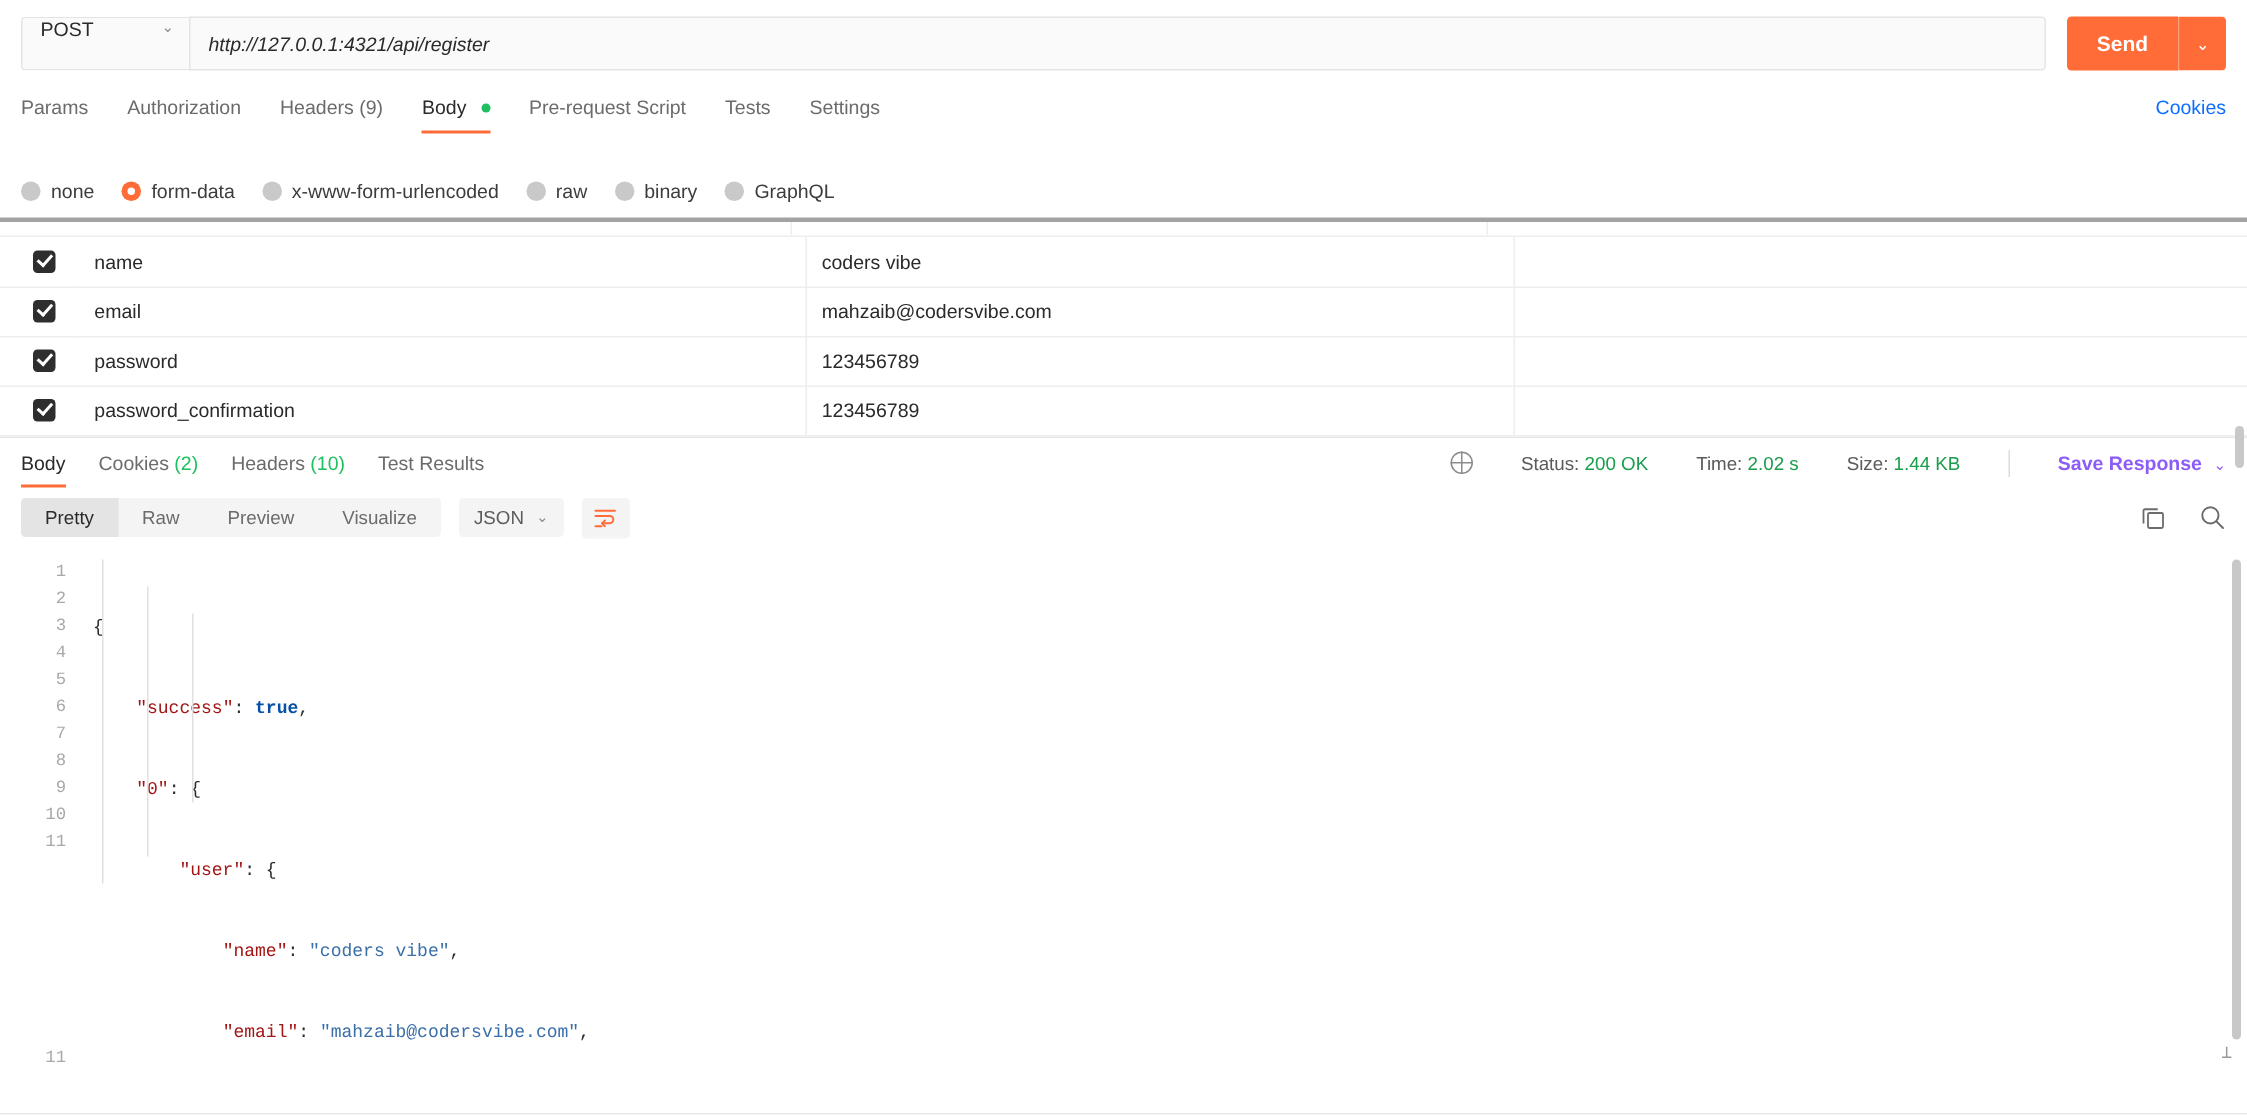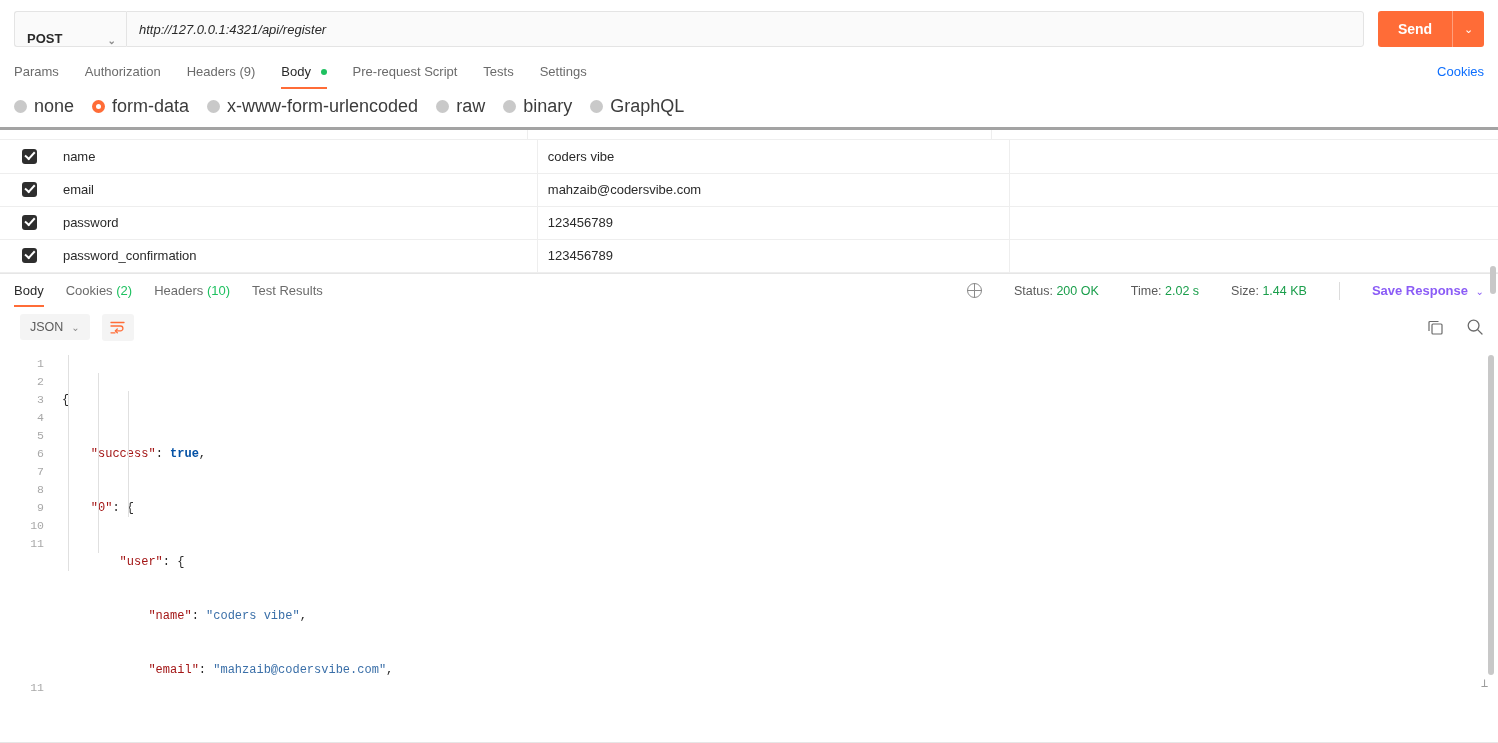--- a/index.html
+++ b/index.html
@@ -14,30 +14,29 @@
   body { position: relative; }
 
   
   .urlbar {
     display: flex; align-items: center;
     padding: 10px 14px 8px 14px;
     gap: 0;
     height: 56px;
   }
   .method-box {
-    display: flex; align-items: flex-end; justify-content: space-between;
+    display: flex; align-items: flex-start; justify-content: space-between;
     width: 112px; height: 36px;
     border: 1px solid #e4e4e4;
     border-right: none;
     border-radius: 3px 0 0 3px;
     background: #fafafa;
     padding: 0 10px 0 12px;
     font-size: 13px; color: #2a2a2a;
     cursor: pointer;
-    font-weight: bold;
   }
   .method-box .caret { color: #8a8a8a; font-size: 10px; }
   .url-input {
     flex: 1; height: 36px;
     border: 1px solid #e4e4e4;
     border-radius: 0 3px 3px 0;
     background: #fafafa;
     padding: 0 12px;
     font-size: 13px; color: #2a2a2a;
     font-family: "Liberation Sans", sans-serif;
@@ -93,22 +92,23 @@
   }
 
   
   .body-types {
     display: flex; align-items: center;
     padding: 6px 14px 10px 14px;
     gap: 18px;
   }
   .radio-item {
     display: flex; align-items: center; gap: 7px;
-    font-size: 18px; color: #3c3c3c;
+    font-size: 13px; color: #3c3c3c;
     cursor: pointer;
+    margin-top: 24px;
   }
   .radio-circle {
     width: 13px; height: 13px; border-radius: 50%;
     background: #c9c9c9; display: inline-block;
     position: relative; flex: none;
   }
   .radio-item.selected .radio-circle { background: #ff6c37; }
   .radio-item.selected .radio-circle:after {
     content: ""; position: absolute;
     left: 4px; top: 4px; width: 5px; height: 5px;
@@ -393,20 +393,26 @@
     </span>
     <span class="meta-divider"></span>
     <span class="save-resp">
       <span>Save Response</span>
       <span class="caret">⌄</span>
     </span>
   </div>
 </div>
 
 <div class="view-bar">
+  <div class="seg">
+    <div class="active">Pretty</div>
+    <div>Raw</div>
+    <div>Preview</div>
+    <div>Visualize</div>
+  </div>
   <div class="fmt-select">
     <span>JSON</span>
     <span class="caret">⌄</span>
   </div>
   <div class="wrap-btn">
     <svg width="15" height="13" viewBox="0 0 15 13">
       <path d="M1 1.5h13M1 5h9.5a2.4 2.4 0 0 1 0 4.8H5.5" stroke="#ff6c37" stroke-width="1.3" fill="none" stroke-linecap="round"></path>
       <path d="M7.3 8l-2 1.9 2 1.9" stroke="#ff6c37" stroke-width="1.3" fill="none" stroke-linecap="round" stroke-linejoin="round"></path>
       <path d="M1 11.8h4" stroke="#ff6c37" stroke-width="1.3" fill="none" stroke-linecap="round"></path>
     </svg>

